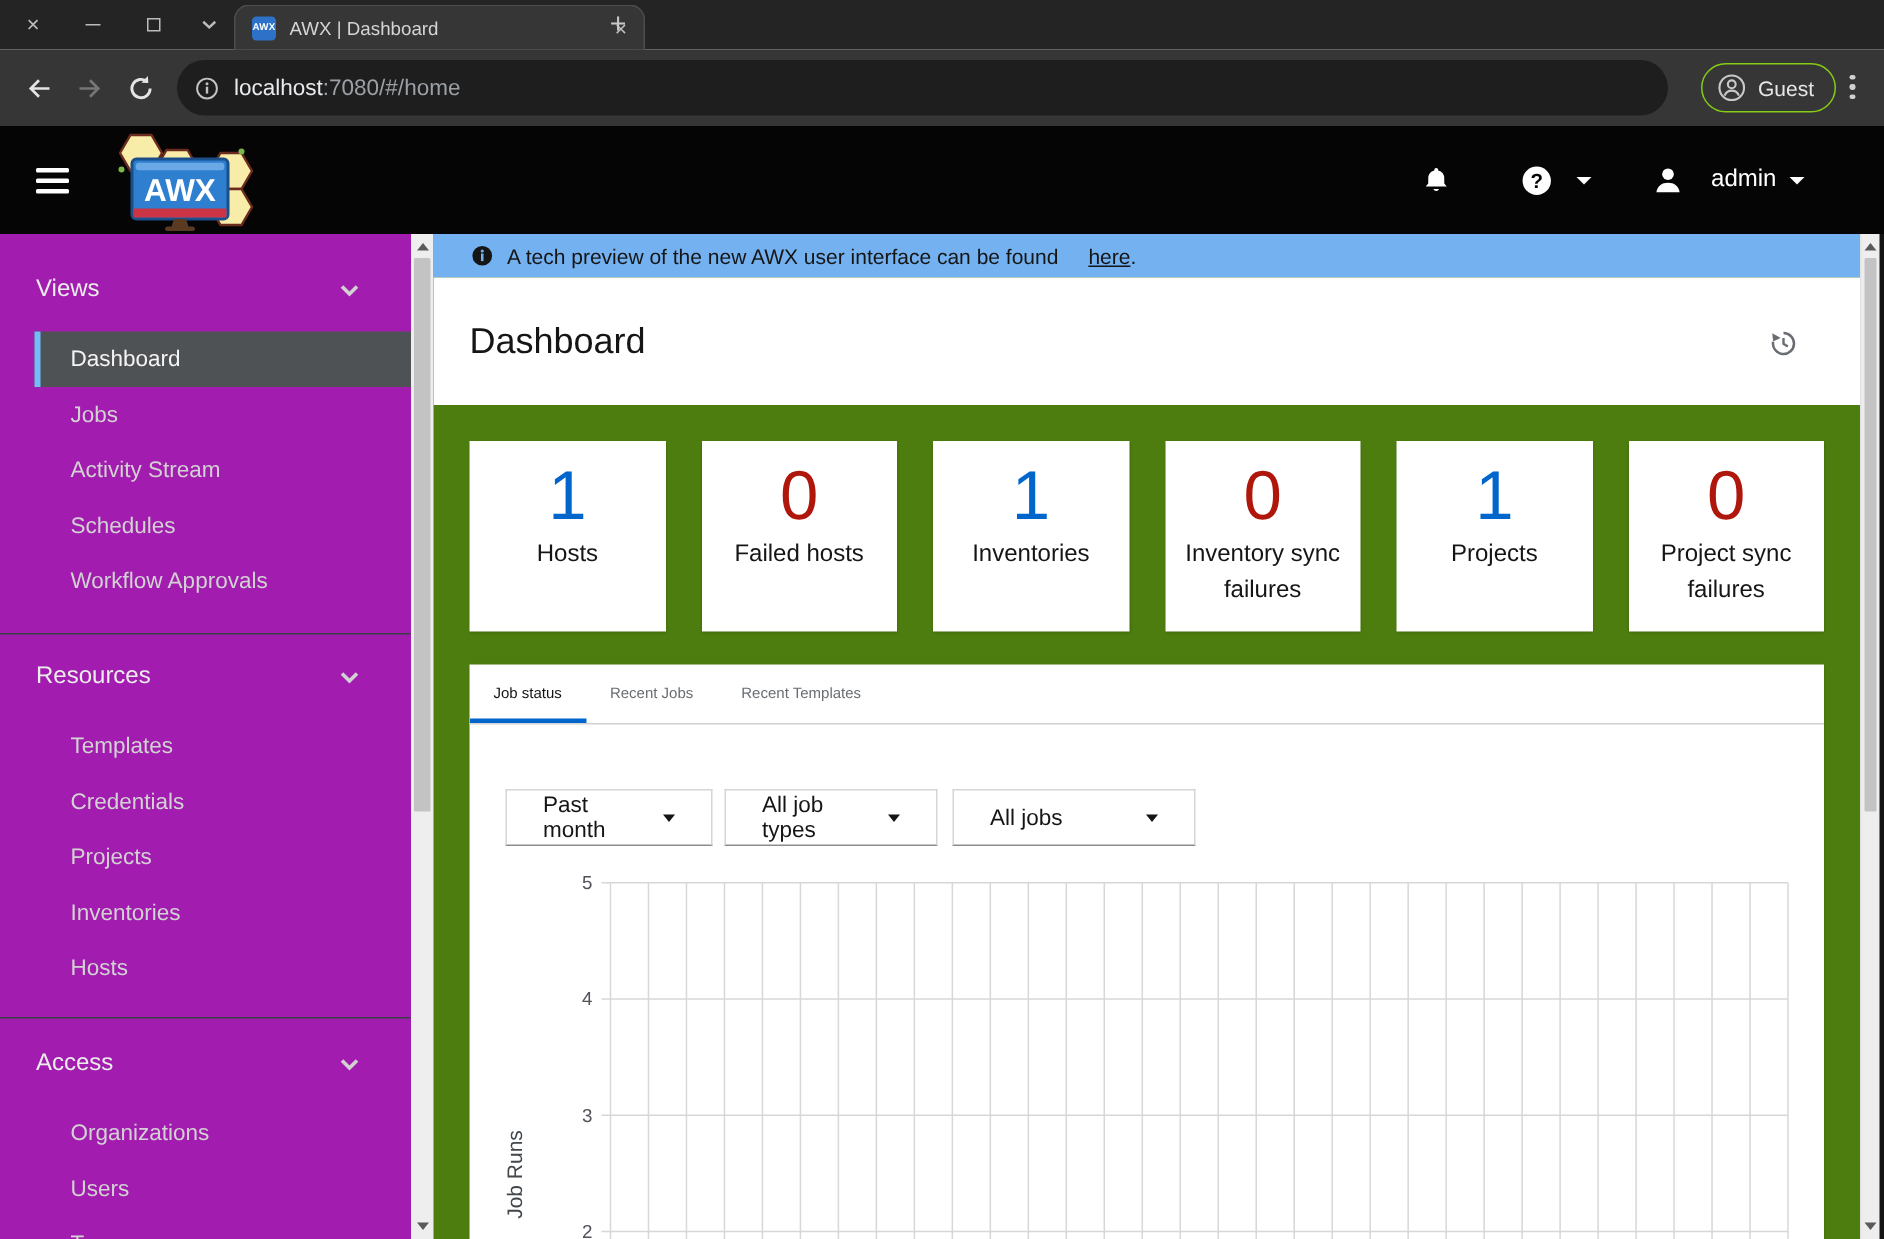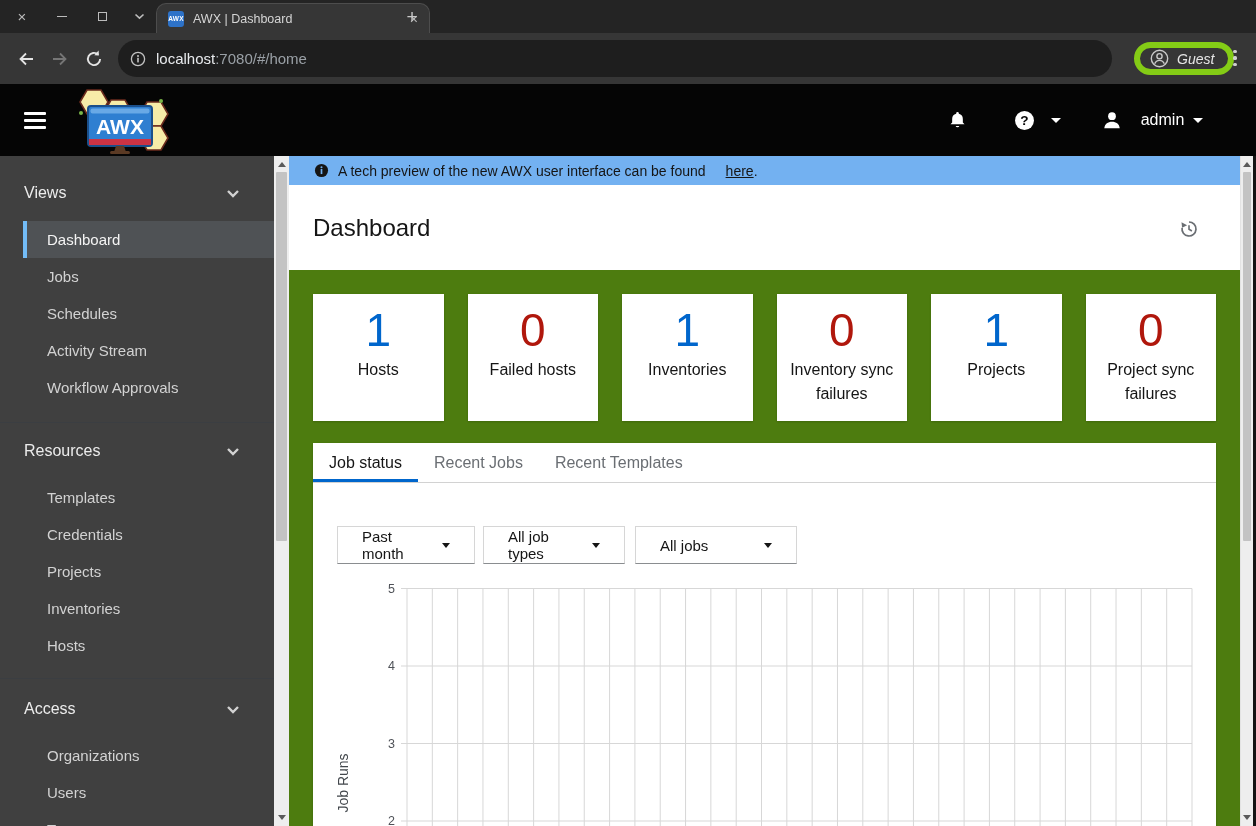--- a/index.html
+++ b/index.html
@@ -16,35 +16,35 @@
   .tab { position:absolute; left:156px; top:3px; width:274px; height:30px; background:#363636; border:1px solid #4d4d4d; border-bottom:none; border-radius:10px 10px 0 0; display:flex; align-items:center; padding:0 6px 0 11px; }
   .favicon { width:16px; height:16px; background:#2d72c8; border-radius:3px; color:#fff; font-size:6.5px; font-weight:bold; display:flex; align-items:center; justify-content:center; flex:none; letter-spacing:.2px; }
   .tab-title { color:#d5d5d5; font-size:12.5px; margin-left:9px; flex:1; white-space:nowrap; overflow:hidden; }
   .tab-close { color:#bdbdbd; font-size:14px; padding:0 5px; }
   .newtab { position:absolute; left:398px; top:3px; width:28px; height:28px; color:#c8c8c8; font-size:19px; font-weight:300; display:flex; align-items:center; justify-content:center; }
   .toolbar { position:absolute; left:0; top:33px; width:1256px; height:51px; background:#363636; }
   .navbtn { position:absolute; top:8px; width:36px; height:36px; display:flex; align-items:center; justify-content:center; }
   .urlbar { position:absolute; left:118px; top:7px; width:994px; height:37px; background:#1e1e1e; border-radius:18.5px; display:flex; align-items:center; padding-left:12px; }
   .url-text { font-size:15px; margin-left:10px; color:#e8eaed; }
   .url-path { color:#9aa0a6; }
-  .guest-btn { position:absolute; left:1134px; top:9px; height:33px; border:6px solid #84cc16; border-radius:17px; display:flex; align-items:center; padding:0 14px 0 10px;font-style:italic; }
+  .guest-btn { position:absolute; left:1134px; top:9px; height:33px; border:1px solid #84cc16; border-radius:17px; display:flex; align-items:center; padding:0 14px 0 10px; }
   .guest-label { color:#e6e6e6; font-size:14px; margin-left:8px; }
   .kebab { position:absolute; left:1219px; top:9px; width:32px; height:32px; display:flex; flex-direction:column; align-items:center; justify-content:center; gap:3.5px; }
   .kebab i { width:3.2px; height:3.2px; border-radius:50%; background:#d0d0d0; }
   
   .masthead { position:absolute; left:0; top:84px; width:1256px; height:72px; background:#050505; }
   .hamburger { position:absolute; left:24px; top:28px; width:22px; height:17px; display:flex; flex-direction:column; justify-content:space-between; }
   .hamburger i { display:block; height:3px; background:#fff; border-radius:1px; }
   .logo { position:absolute; left:66px; top:2px; }
   .mh-btn { position:absolute; top:0; height:72px; display:flex; align-items:center; justify-content:center; }
   .caret { width:0; height:0; border-left:5px solid transparent; border-right:5px solid transparent; border-top:5.5px solid #fff; }
   .admin-label { color:#fff; font-size:16px;margin-left:19px; }
   
   .app { position:absolute; left:0; top:156px; width:1256px; height:670px; }
-  .sidebar { position:absolute; left:0; top:0; width:274px; height:670px; background:#404040; overflow:hidden; }
+  .sidebar { position:absolute; left:0; top:0; width:274px; height:670px; background:#a21caf; overflow:hidden; }
   .nav-group { position:relative; }
   .nav-title-row { height:24px; display:flex; align-items:center; padding:0 34px 0 24px; justify-content:space-between; }
   .nav-title { color:#ececec; font-size:16px; }
   .nav-chevron svg { display:block; }
   .nav-group ul { list-style:none; margin-top:16px; }
   .nav-group li { height:37px; margin-left:23px; padding-left:24px; display:flex; align-items:center; font-size:15px; color:#d2d2d2; }
   .nav-group li.selected { background:#4f5255; border-left:4px solid #73bcf7; padding-left:20px; color:#f4f4f4; }
   .g1 { padding-top:25px; padding-bottom:16px; }
   .g2 { border-top:1px solid #3b3e42; padding-top:16px; padding-bottom:14px; }
   .g3 { border-top:1px solid #3b3e42; padding-top:18px; }
@@ -67,21 +67,21 @@
   .banner-link { color:#151515; text-decoration:underline; margin-left:20px; }
   .page-header { height:85px; background:#fff; display:flex; align-items:center; padding:0 24px; position:relative; }
   .page-title { font-size:24px; font-weight:400; color:#151515; }
   .history-btn { position:absolute; right:41px; top:34px; width:20px; height:20px; }
   .stat-row { margin:24px 24px 0 24px; display:grid; grid-template-columns:repeat(6,1fr); gap:24px; height:127px; }
   .stat-card { background:#fff; box-shadow:0 1px 2px rgba(3,3,3,.14), 0 0 2px rgba(3,3,3,.06); text-align:center; padding-top:10px; }
   .stat-value { font-size:46px; line-height:52px; font-weight:400; }
   .stat-label { font-size:16px; line-height:24px; color:#151515; margin-top:2px; padding:0 10px; }
   .panel { margin:22px 24px 0 24px; background:#fff; box-shadow:0 1px 2px rgba(3,3,3,.14), 0 0 2px rgba(3,3,3,.06); height:500px; position:relative; }
   .tabs { display:flex; height:40px; border-bottom:1px solid #d2d2d2; }
-  .tab-item { padding:0 16px; display:flex; align-items:center; font-size:16px; color:#6a6e73; }
+  .tab-item { padding:0 16px; display:flex; align-items:center; font-size:10px; color:#6a6e73; }
   .tab-item.active { color:#151515; box-shadow:inset 0 -3px 0 0 #0066cc; }
   .filters { margin:43px 0 0 24px; display:flex; }
   .select { height:38px; background:#fff; border:1px solid #d6d6d6; border-bottom-color:#8a8d90; display:flex; align-items:center; justify-content:space-between; padding:0 24px; font-size:15px; color:#151515; }
   .sel-caret { width:0; height:0; border-left:4.5px solid transparent; border-right:4.5px solid transparent; border-top:5px solid #151515; margin-left:12px; }
   .f1 { width:138px; }
   .f2 { width:142px; margin-left:8px; }
   .f3 { width:162px; margin-left:10px; }
   .chart-wrap { margin-top:16px; height:270px; overflow:hidden; }
 </style>
 </head>
@@ -214,24 +214,24 @@
           </span>
       </div>
       <ul>
         <li class="selected">
             <span>Dashboard</span>
           </li>
         <li>
             <span>Jobs</span>
           </li>
         <li>
+            <span>Activity Stream</span>
+          </li>
+        <li>
             <span>Schedules</span>
-          </li>
-        <li>
-            <span>Activity Stream</span>
           </li>
         <li>
             <span>Workflow Approvals</span>
           </li>
       </ul>
     </div>
     <div class="nav-group g2">
       <div class="nav-title-row">
         <span class="nav-title">Resources</span>
         <span class="nav-chevron">

